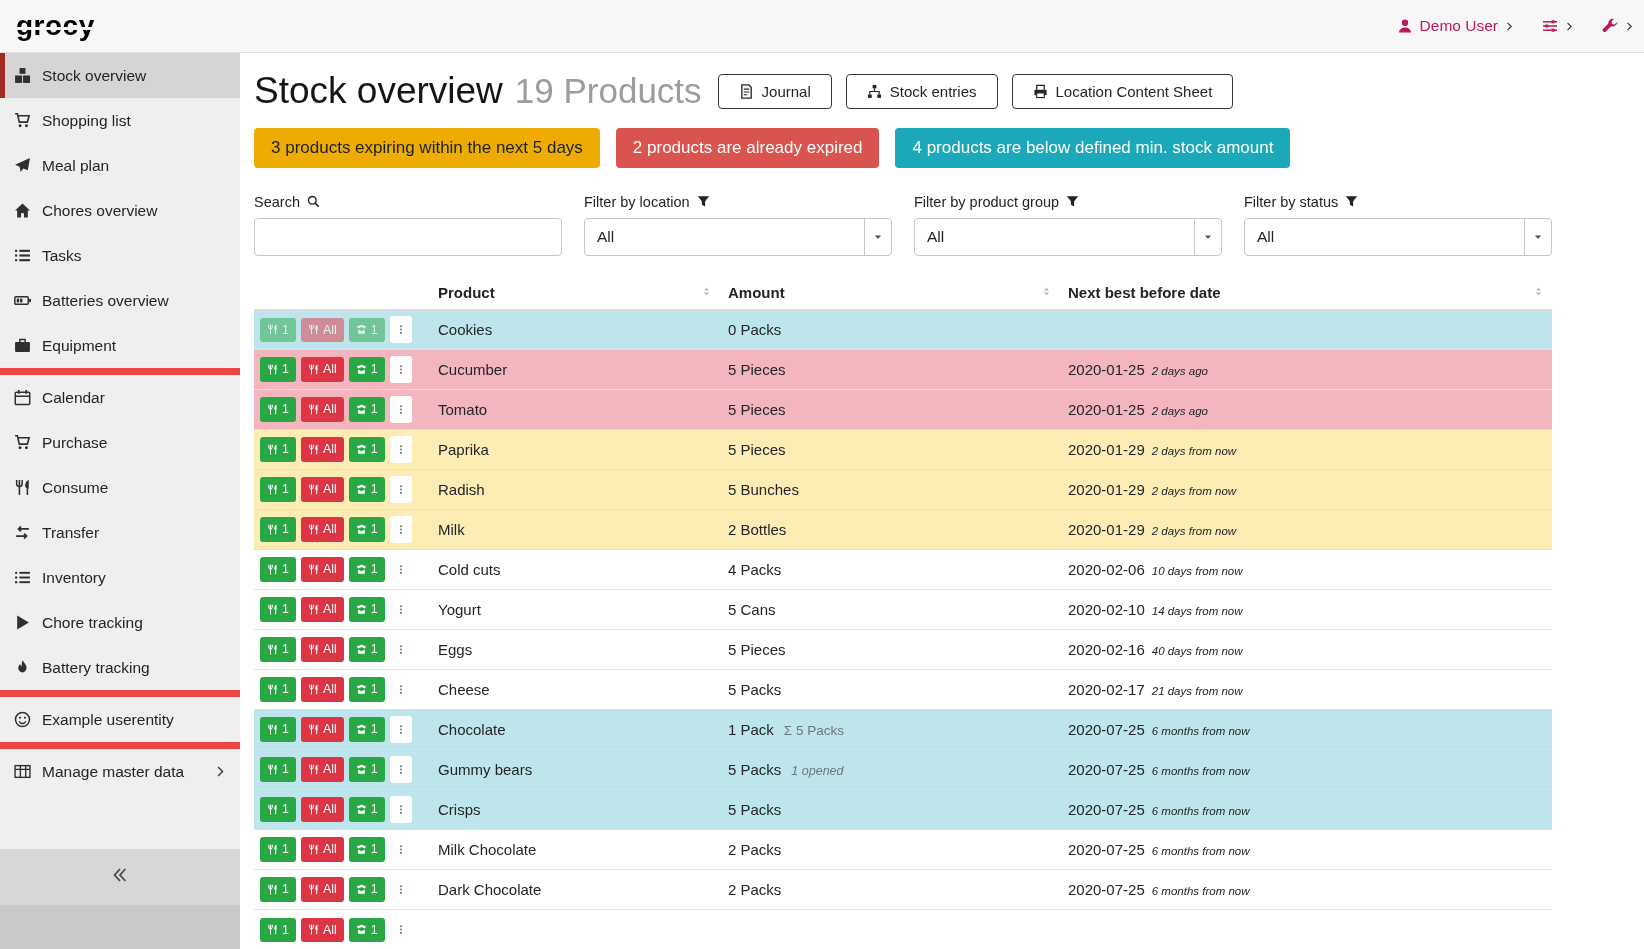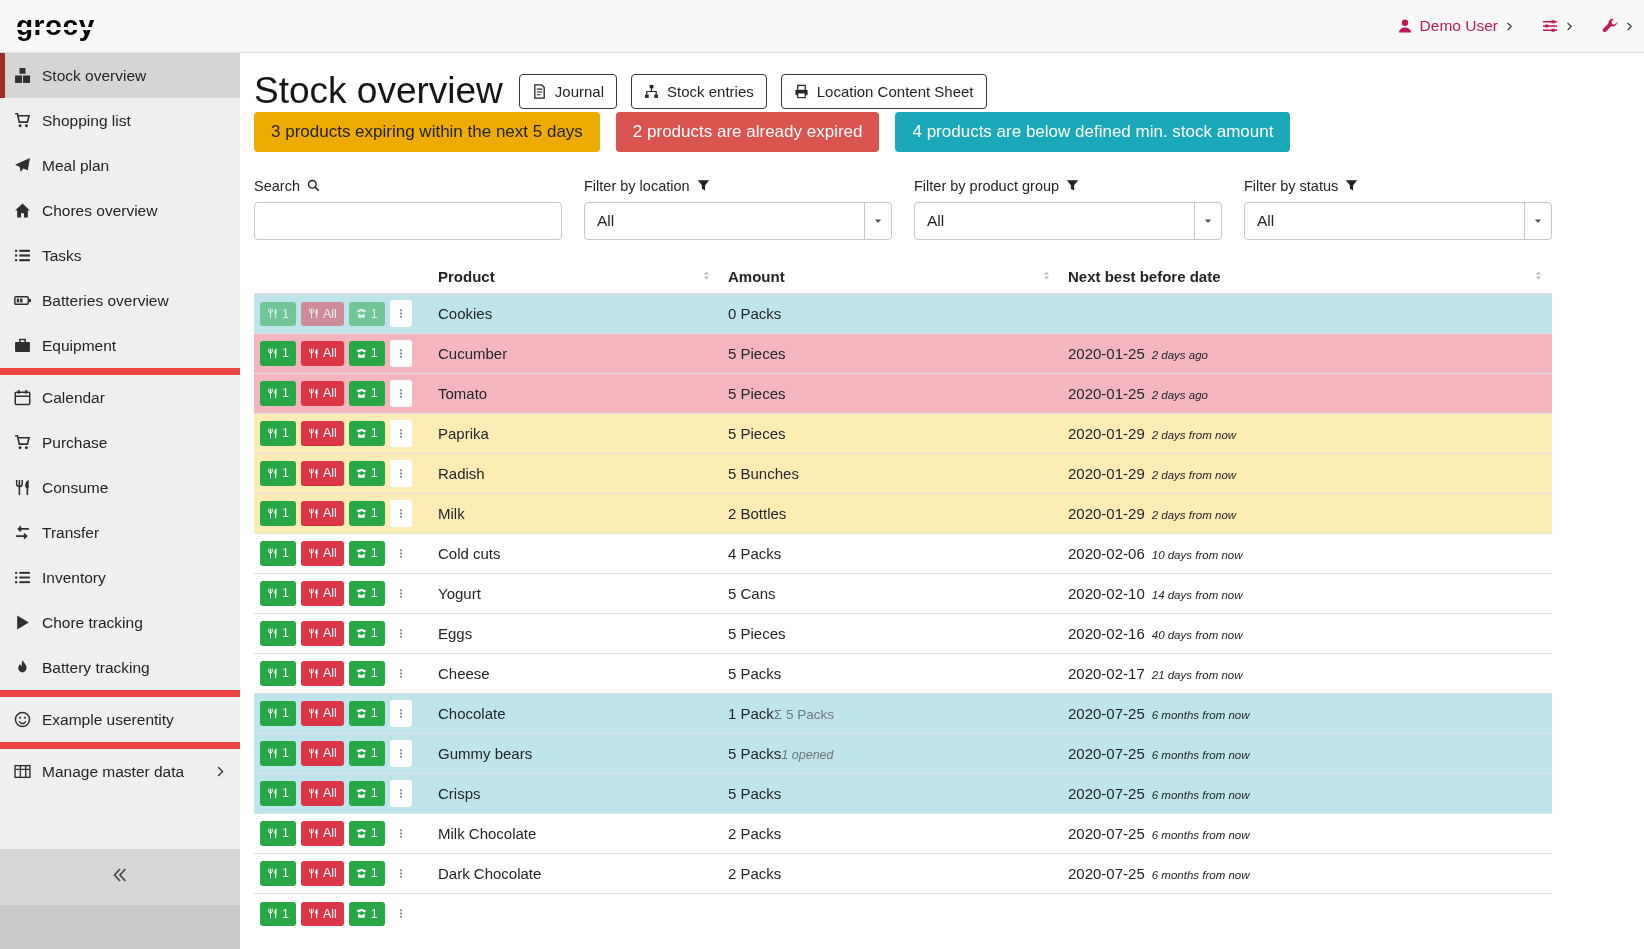--- a/index.html
+++ b/index.html
@@ -53,26 +53,26 @@
 
   
   .main { flex:1; background:#fff; padding:8px 0 0 14px; overflow:hidden; }
   .content { width:1298px; }
   .title-row { display:flex; align-items:center; margin-top:10px; }
   h1.page-title { font-size:37px; font-weight:500; color:#151515; margin:0; line-height:1.1; }
   .count { font-size:35px; color:#9a9da0; font-weight:400; margin-left:12px; white-space:nowrap; }
   .toolbar { display:flex; gap:14px; margin-left:16px; }
   .tool-btn {
     display:inline-flex; align-items:center; gap:8px; background:#fff;
-    border:1px solid #343a40; border-radius:4px; padding:8px 12px;
+    border:1px solid #343a40; border-radius:4px; padding:8px 20px;
     font-size:15px; color:#212529; font-family:inherit; cursor:pointer; white-space:nowrap;
   }
   .tool-btn .icon svg { width:15px; height:15px; display:block; }
 
-  .banners { display:flex; gap:16px; }
+  .banners { display:flex; gap:16px; margin-top:16px; }
   .banner { border-radius:4px; padding:10px 17px; font-size:17px; cursor:pointer; white-space:nowrap; }
 
   .filters { display:grid; grid-template-columns:repeat(4,1fr); gap:22px; margin-top:26px; }
   .filter-label { display:flex; align-items:center; gap:7px; font-size:14.5px; color:#212529; margin-bottom:8px; }
   .filter-label .icon { color:#222; display:flex; }
   .filter-label .icon svg { width:13px; height:13px; display:block; }
   .search-input {
     width:100%; height:38px; border:1px solid #c6c6c6; border-radius:4px;
     padding:0 10px; font-size:15px; font-family:inherit;
   }
@@ -111,21 +111,21 @@
   .abtn .icon svg { width:11px; height:11px; display:block; }
   .abtn.green { background:#28a745; }
   .abtn.red   { background:#dc3545; }
   .abtn.disabled { opacity:.5; }
   .menu-btn {
     display:inline-flex; align-items:center; justify-content:center;
     width:22px; height:27px; background:#fff; border:none; border-radius:3px;
     color:#6c757d; cursor:pointer; vertical-align:middle;
   }
   .menu-btn svg { width:13px; height:13px; display:block; }
-  .amount-note { color:#6d757d; font-size:13.5px; }
+  .amount-note { color:#6d757d; font-size:13.5px; margin-left:10px; }
   .amount-note.italic { font-style:italic; font-size:12.5px; }
   .date-note { font-size:11.5px; font-style:italic; margin-left:7px; color:#212529; }
 </style>
 </head>
 <body>
 
 <div class="app">
 
   <header class="header">
     <div class="logo">grocy</div>
@@ -348,20 +348,21 @@
               </svg></span>
         </div>
         <div class="sidebar-bottom-fill"></div>
       </div>
     </nav>
 
     <main class="main">
       <div class="content">
         <div class="title-row">
           <h1 class="page-title">Stock overview</h1>
+          <span class="count">19 Products</span>
           <div class="toolbar" id="toolbar">
               <button class="tool-btn">
                 <span class="icon ">
                   <svg viewBox="0 0 16 16" fill="currentColor" aria-hidden="true">
                     <path d="M3 1h7.5L13 3.5V15H3z" fill="none" stroke="currentColor" stroke-width="1.4"></path>
                     <path d="M5 5.5h6M5 8.5h6M5 11.5h4" stroke="currentColor" stroke-width="1.2"></path>
                   </svg>
                 </span>
                 <span>Journal</span>
               </button>

